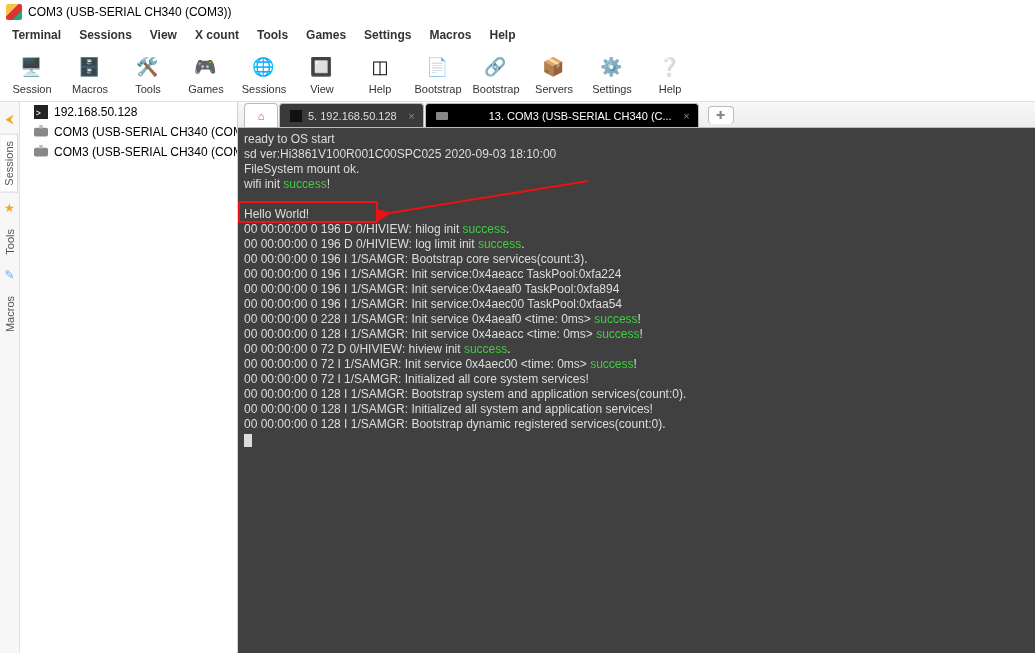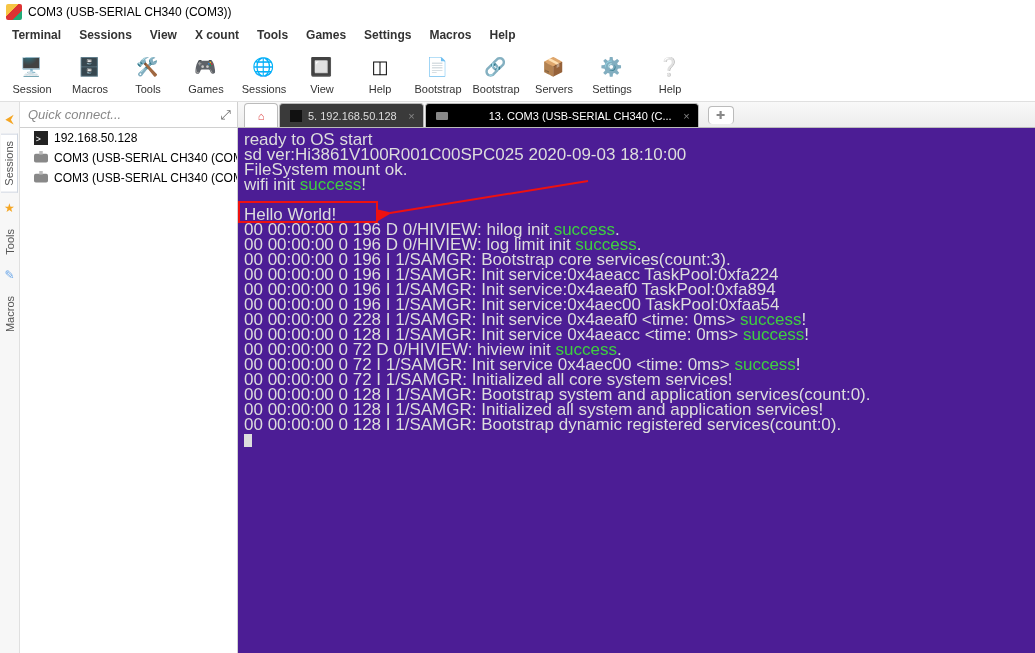--- a/index.html
+++ b/index.html
@@ -32,21 +32,21 @@
 .content { flex: 1; display: flex; flex-direction: column; position: relative; }
 .tabstrip { height: 26px; background: linear-gradient(#f9f9f9,#ececec); display: flex; align-items: flex-end; padding: 0 6px; gap: 0; border-bottom: 1px solid #bbb; }
 .tab { height: 24px; padding: 0 26px 0 10px; display: flex; align-items: center; gap: 6px; background: #e0e0e0; border: 1px solid #bbb; border-bottom: none; border-radius: 4px 4px 0 0; font-size: 11px; color: #ddd; position: relative; margin-right: 1px; cursor: default; }
 .tab.dark { background: #3a3a3a; text-align: center; }
 .tab.dark.active { background: #000; color: #fff; gap: 41px; }
 .tab .close { position: absolute; right: 8px; color: #888; }
 .tab .ticon2 { width: 12px; height: 12px; }
 .home-tab { width: 34px; background: #fff; justify-content: center; padding: 0; }
 .new-tab { width: 26px; justify-content: center; padding: 0; background: #fff; border-radius: 4px; height: 18px; margin-left: 8px; align-self: center; }
 
-.terminal { flex: 1; background: #4c1d95; color: #ddd; font-family: "Consolas","Courier New",monospace; font-size: 17px; line-height: 15px; padding: 4px 6px; white-space: pre; overflow: hidden; position: relative; }
+.terminal { flex: 1; background: #404040; color: #ddd; font-family: "Consolas","Courier New",monospace; font-size: 12px; line-height: 15px; padding: 4px 6px; white-space: pre; overflow: hidden; position: relative; }
 .terminal .g { color: #3fcf3f; text-align: center; }
 .terminal .cursor { display: inline-block; width: 8px; height: 13px; background: #ddd; vertical-align: bottom; }
 
 .hl-box { position: absolute; border: 2px solid #e11; pointer-events: none; }
 .hl-arrow { position: absolute; pointer-events: none; }
 </style>
 </head>
 <body>
 
 <div class="titlebar">
@@ -122,24 +122,20 @@
   <div class="left-rail">
     <span style="color:#f5a623;">⮜</span>
     <div class="rail-tab active">Sessions</div>
     <span style="color:#f5a623;">★</span>
     <div class="rail-tab">Tools</div>
     <span style="color:#6aa6e8;">✎</span>
     <div class="rail-tab">Macros</div>
   </div>
 
   <div class="sidebar">
-    <div class="quick-connect">
-      <span>Quick connect...</span>
-      <span class="expand">⤢</span>
-    </div>
     <div id="sess-list">
         <div class="sess-item">
           <span class="sicon"><svg viewBox="0 0 16 16">
               <rect width="16" height="16" fill="#222"></rect>
               <text x="2" y="12" font-size="10" fill="#fff">&gt;</text>
             </svg></span>
           <span>192.168.50.128</span>
         </div>
         <div class="sess-item">
           <span class="sicon"><svg viewBox="0 0 16 16">

